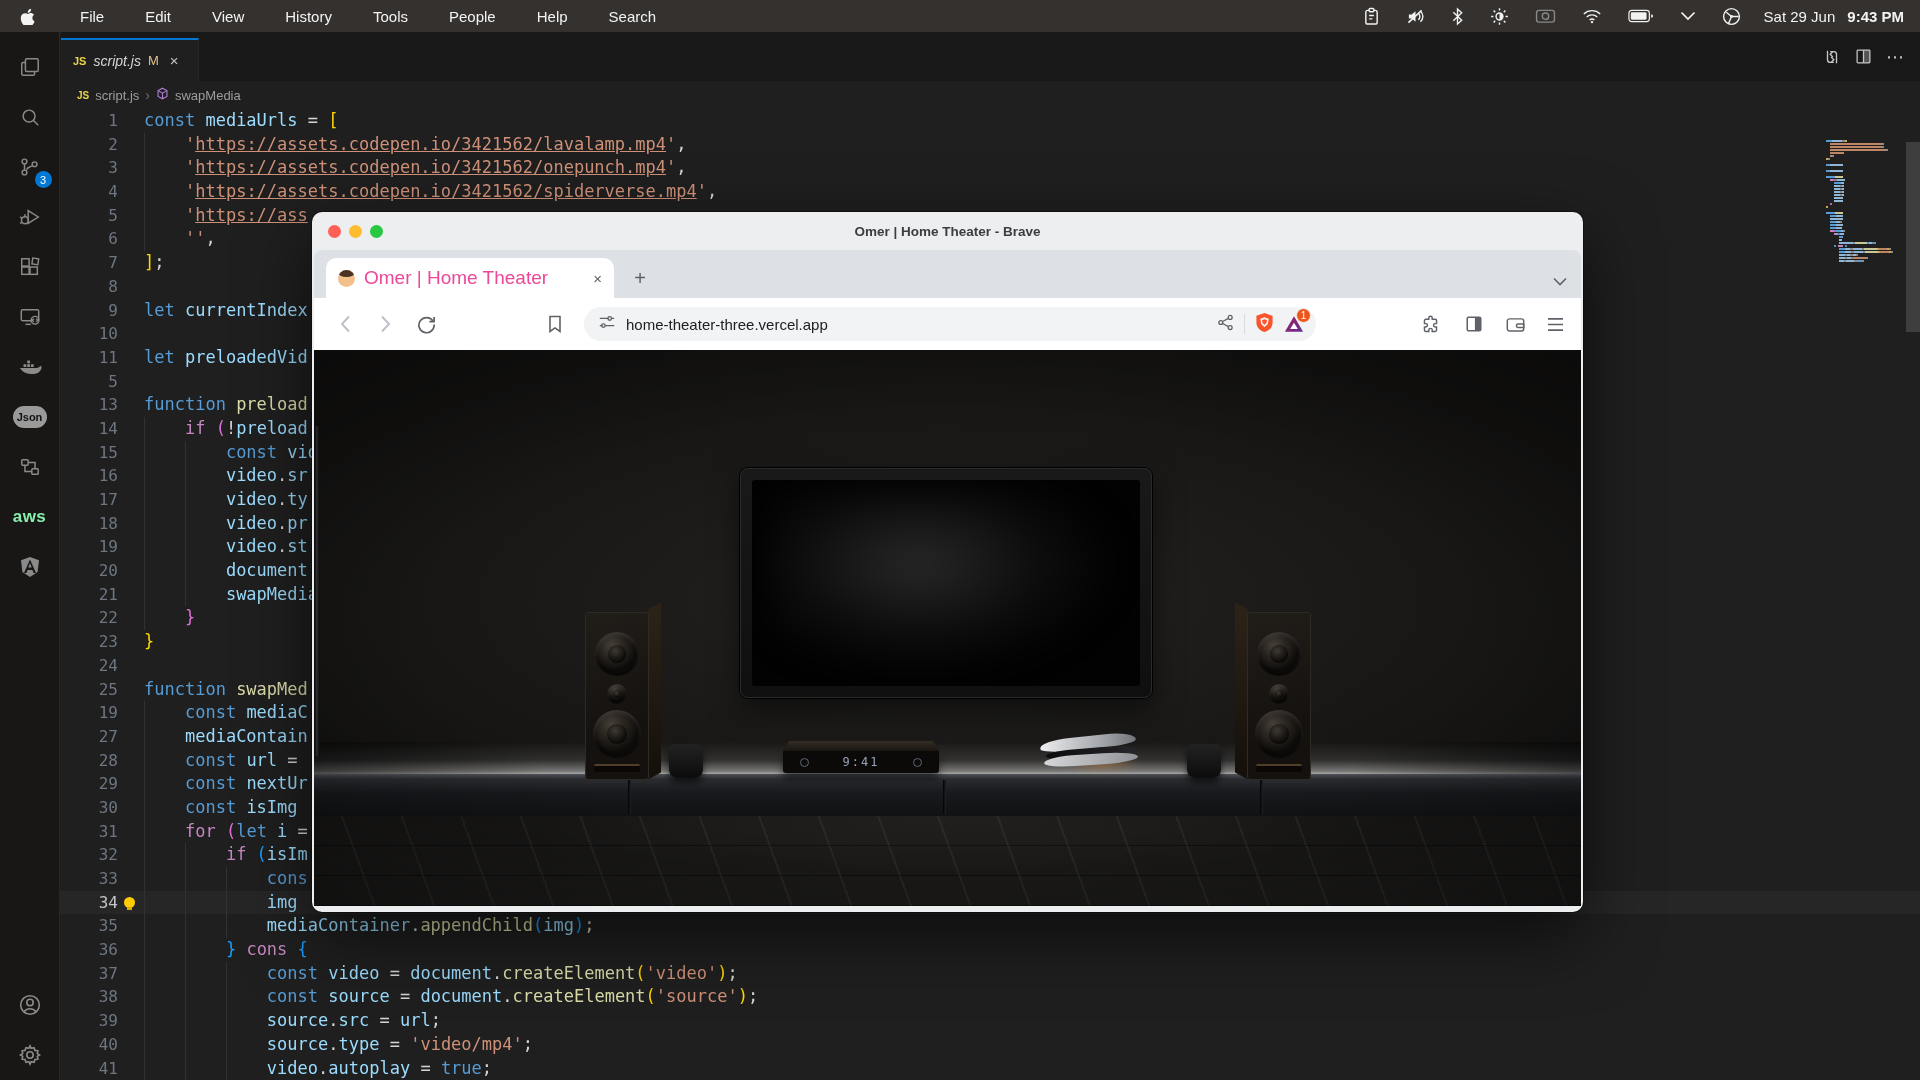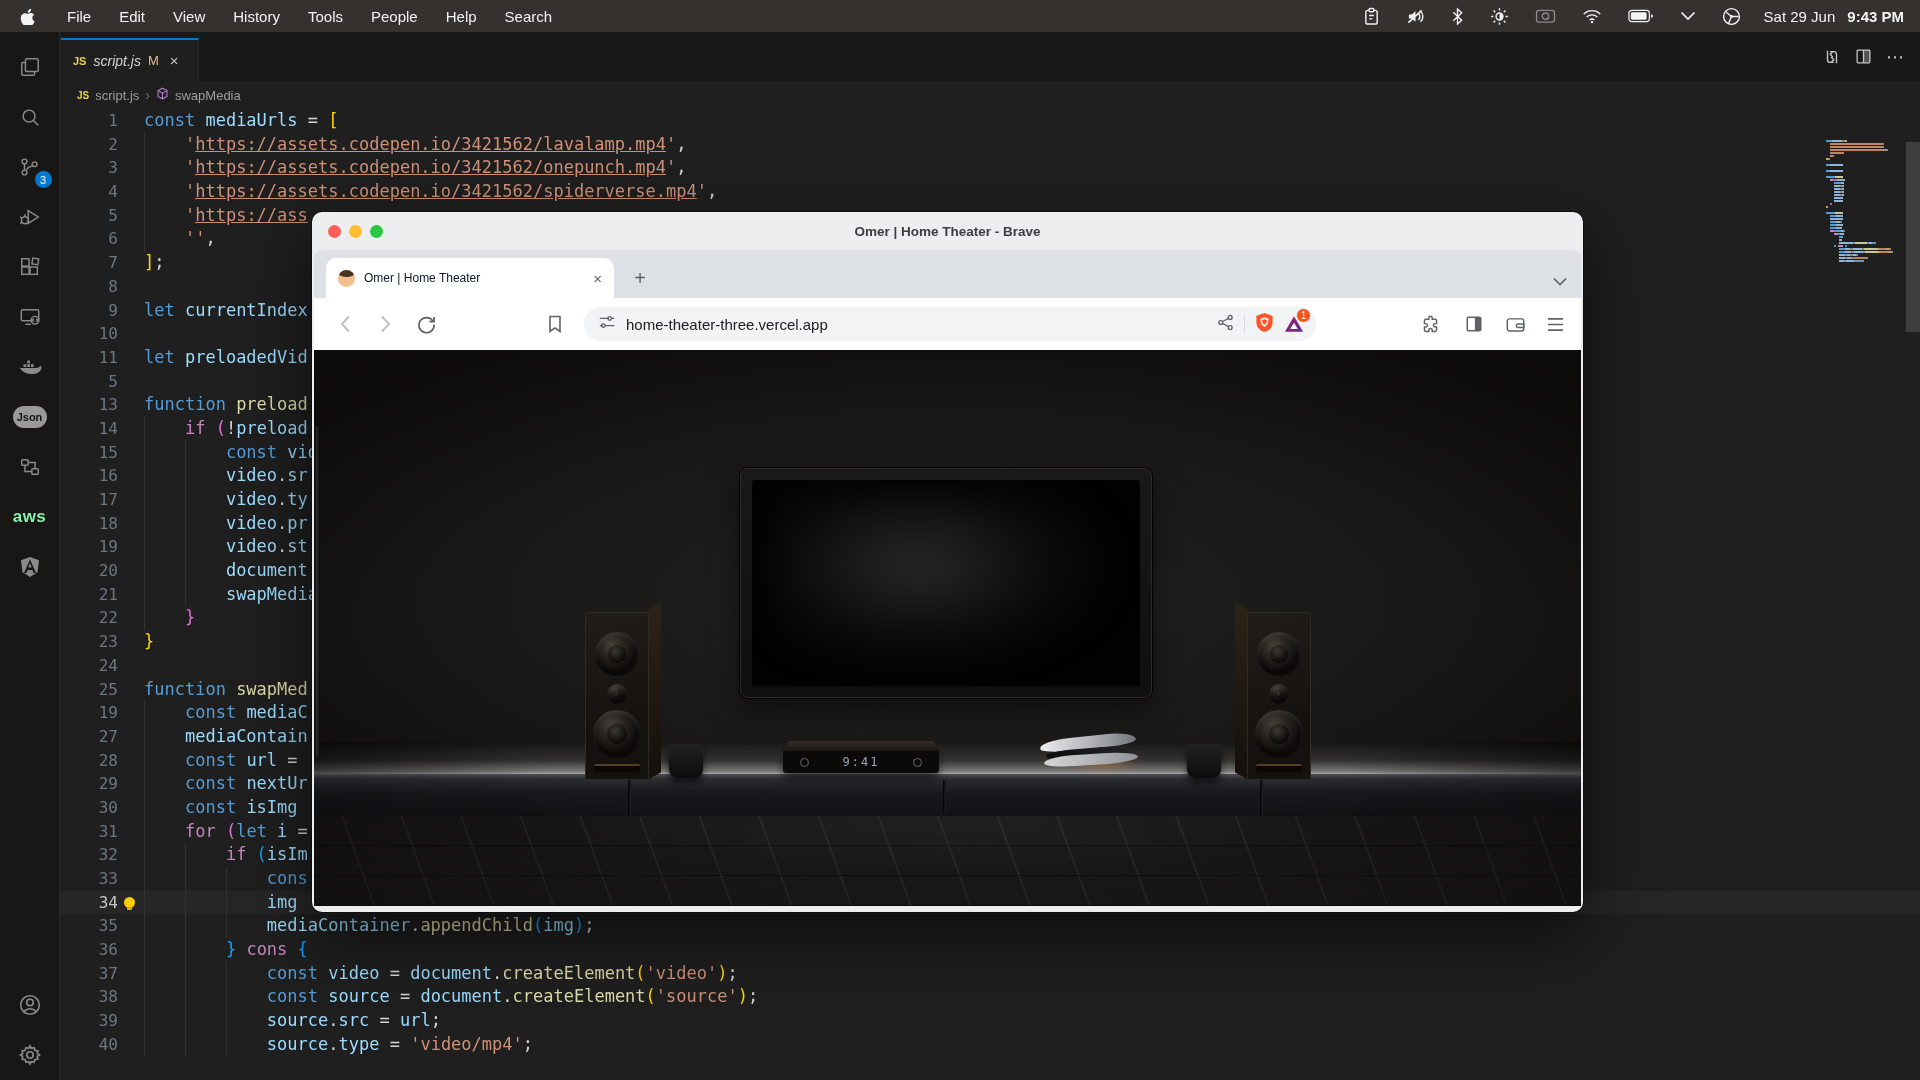--- a/index.html
+++ b/index.html
@@ -2,21 +2,21 @@
 <html><head>
 <meta charset="utf-8">
 <style>
   * { margin:0; padding:0; box-sizing:border-box; }
   html,body { width:1920px; height:1080px; overflow:hidden; background:#1f1f1f;
               font-family:"Liberation Sans", sans-serif; }
 
   
   .menubar{position:absolute;left:0;top:0;width:1920px;height:32px;background:#34312f;
     display:flex;align-items:center;color:#f3f3f3;font-size:15px;z-index:60;}
-  .mb-left{display:flex;align-items:center;gap:0;}
+  .mb-left{display:flex;align-items:center;gap:13px;}
   .apple{margin:0 18px 0 20px;display:flex;align-items:center;}
   .mb-menu{padding:0 14px;height:32px;display:flex;align-items:center;}
   .mb-right{margin-left:auto;display:flex;align-items:center;gap:0;}
   .mb-ic{padding:0 13px;display:flex;align-items:center;height:32px;}
   .mb-ic svg{display:block;}
   .mb-date{padding:0 6px 0 10px;font-size:15px;}
   .mb-time{padding:0 16px 0 6px;font-size:15px;font-weight:bold;}
   .dim{opacity:.45;}
 
   
@@ -71,21 +71,21 @@
   .titlebar{position:relative;height:38px;display:flex;align-items:center;}
   .lights{position:absolute;left:16px;top:0;height:38px;display:flex;align-items:center;gap:8px;}
   .light{width:13px;height:13px;border-radius:50%;}
   .l-red{background:#ff5f57;}.l-yel{background:#febc2e;}.l-grn{background:#28c840;}
   .win-title{width:100%;text-align:center;font-size:13.5px;font-weight:bold;color:#3a3d41;}
   .tabstrip{position:relative;height:48px;background:#dde0e4;margin:0 2px;border-radius:8px 8px 0 0;}
   .btab{position:absolute;left:12px;bottom:0;width:288px;height:40px;background:#fff;border-radius:10px 10px 0 0;
     display:flex;align-items:center;gap:9px;padding:0 10px 0 12px;}
   .favicon{width:17px;height:17px;border-radius:50%;background:#f2c08c;position:relative;overflow:hidden;flex:none;}
   .favicon::before{content:'';position:absolute;left:0;top:-2px;width:17px;height:9px;border-radius:50%;background:#4a3320;}
-  .btab-title{flex:1;font-size:12px;color:#0f172a;white-space:nowrap;overflow:hidden;}
+  .btab-title{flex:1;font-size:19px;color:#ec4899;white-space:nowrap;overflow:hidden;}
   .btab-close{color:#5f6368;font-size:15px;padding:0 2px;}
   .newtab{position:absolute;left:312px;bottom:6px;width:28px;height:28px;border-radius:50%;display:flex;
     align-items:center;justify-content:center;color:#5f6368;font-size:20px;}
   .tabsearch{position:absolute;right:14px;bottom:8px;color:#5f6368;}
   .toolbar{position:relative;height:52px;background:#fff;margin:0 2px;}
   .tb-ic{position:absolute;top:14px;width:24px;height:24px;display:flex;align-items:center;justify-content:center;}
   .urlpill{position:absolute;left:270px;top:9px;width:732px;height:34px;background:#f1f3f4;border-radius:17px;
     display:flex;align-items:center;padding:0 12px 0 14px;gap:10px;}
   .url-text{flex:1;font-size:15px;color:#202124;}
   .pill-div{width:1px;height:20px;background:#dadce0;}
@@ -517,20 +517,24 @@
           <span class="ctext"><i class="guide" style="left: 0px;"></i><i class="guide" style="left: 40.92px;"></i><i class="guide" style="left: 81.84px;"></i><span class="tk-pl">            </span><span class="tk-kw">const </span><span class="tk-vr">source</span><span class="tk-pl"> = </span><span class="tk-vr">document</span><span class="tk-pl">.</span><span class="tk-fn">createElement</span><span class="tk-b1">(</span><span class="tk-st">'source'</span><span class="tk-b1">)</span><span class="tk-pl">;</span></span>
         </div>
         <div class="crow">
           <span class="ln">39</span>
           <span class="ctext"><i class="guide" style="left: 0px;"></i><i class="guide" style="left: 40.92px;"></i><i class="guide" style="left: 81.84px;"></i><span class="tk-pl">            </span><span class="tk-vr">source</span><span class="tk-pl">.</span><span class="tk-vr">src</span><span class="tk-pl"> = </span><span class="tk-vr">url</span><span class="tk-pl">;</span></span>
         </div>
         <div class="crow">
           <span class="ln">40</span>
           <span class="ctext"><i class="guide" style="left: 0px;"></i><i class="guide" style="left: 40.92px;"></i><i class="guide" style="left: 81.84px;"></i><span class="tk-pl">            </span><span class="tk-vr">source</span><span class="tk-pl">.</span><span class="tk-vr">type</span><span class="tk-pl"> = </span><span class="tk-st">'video/mp4'</span><span class="tk-pl">;</span></span>
         </div>
+        <div class="crow">
+          <span class="ln">41</span>
+          <span class="ctext"><i class="guide" style="left: 0px;"></i><i class="guide" style="left: 40.92px;"></i><i class="guide" style="left: 81.84px;"></i><span class="tk-pl">            </span><span class="tk-vr">video</span><span class="tk-pl">.</span><span class="tk-vr">autoplay</span><span class="tk-pl"> = </span><span class="tk-kw">true</span><span class="tk-pl">;</span></span>
+        </div>
       </div>
     <div class="minimap">
         <div class="mmrow"><i style="width: 6.3px; background: rgb(86, 156, 214);"></i><i style="width: 9.45px; background: rgb(143, 182, 214);"></i><i style="width: 3.15px; background: rgb(138, 138, 138);"></i><i style="width: 2px; background: rgb(201, 169, 74);"></i></div>
         <div class="mmrow"><i style="width: 4.2px; background: transparent;"></i><i style="width: 2px; background: rgb(189, 132, 101);"></i><i style="width: 48.3px; background: rgb(189, 132, 101);"></i><i style="width: 2px; background: rgb(189, 132, 101);"></i><i style="width: 2px; background: rgb(138, 138, 138);"></i></div>
         <div class="mmrow"><i style="width: 4.2px; background: transparent;"></i><i style="width: 2px; background: rgb(189, 132, 101);"></i><i style="width: 48.3px; background: rgb(189, 132, 101);"></i><i style="width: 2px; background: rgb(189, 132, 101);"></i><i style="width: 2px; background: rgb(138, 138, 138);"></i></div>
         <div class="mmrow"><i style="width: 4.2px; background: transparent;"></i><i style="width: 2px; background: rgb(189, 132, 101);"></i><i style="width: 51.45px; background: rgb(189, 132, 101);"></i><i style="width: 2px; background: rgb(189, 132, 101);"></i><i style="width: 2px; background: rgb(138, 138, 138);"></i></div>
         <div class="mmrow"><i style="width: 4.2px; background: transparent;"></i><i style="width: 2px; background: rgb(189, 132, 101);"></i><i style="width: 11.55px; background: rgb(189, 132, 101);"></i></div>
         <div class="mmrow"><i style="width: 4.2px; background: transparent;"></i><i style="width: 2.1px; background: rgb(189, 132, 101);"></i><i style="width: 2px; background: rgb(138, 138, 138);"></i></div>
         <div class="mmrow"><i style="width: 2px; background: rgb(201, 169, 74);"></i><i style="width: 2px; background: rgb(138, 138, 138);"></i></div>
         <div class="mmrow"></div>

